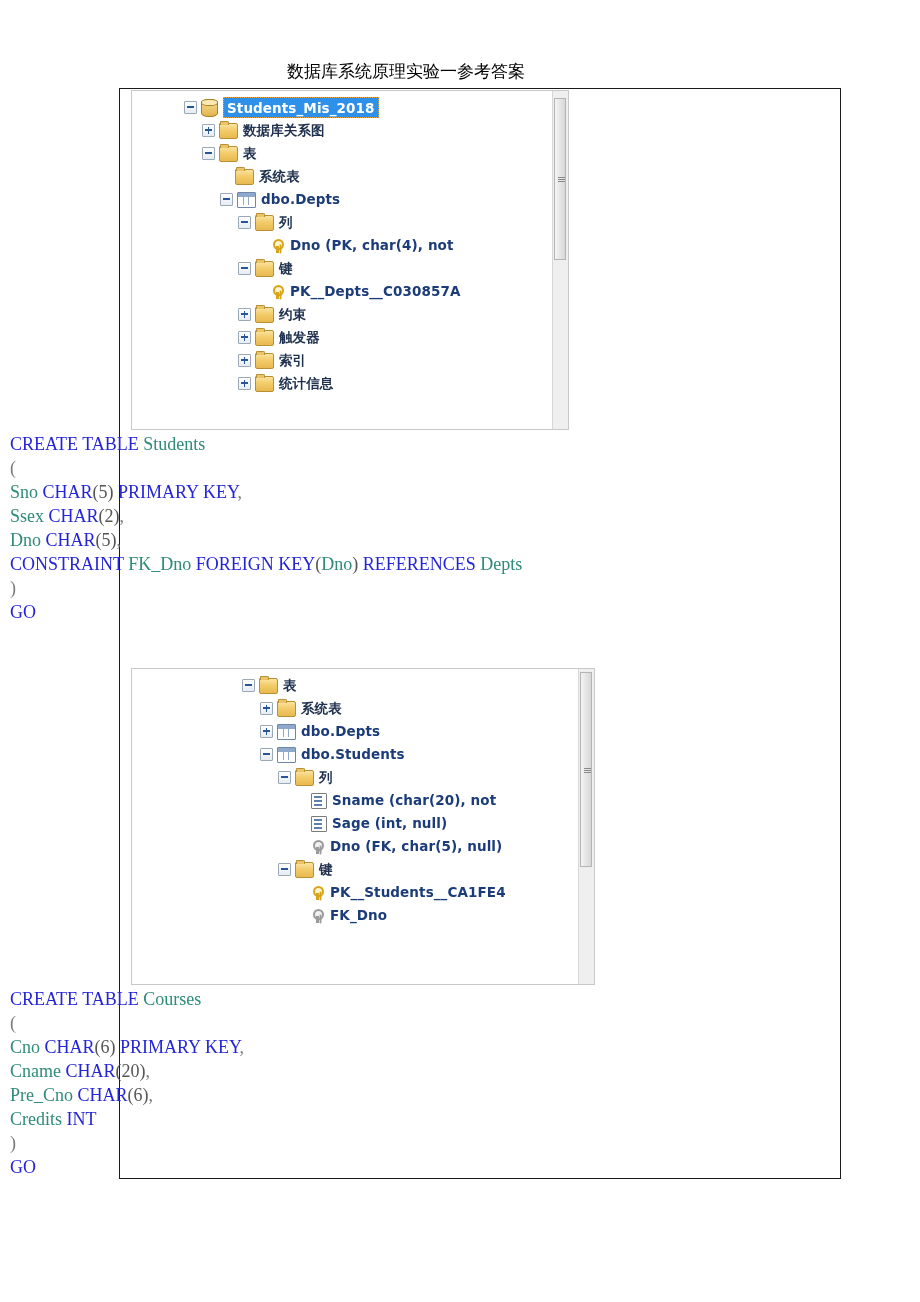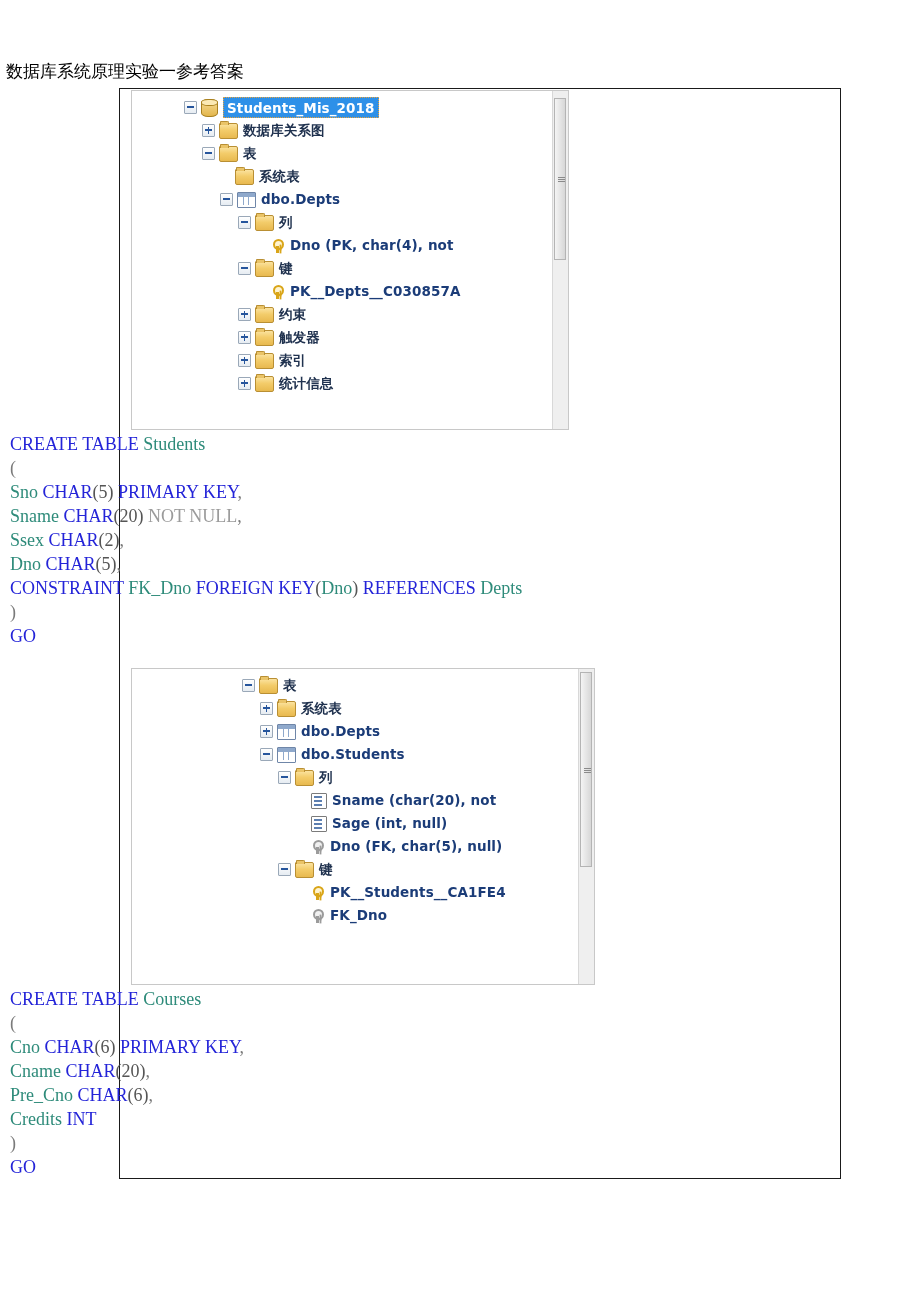--- a/index.html
+++ b/index.html
@@ -11,24 +11,24 @@
     width: 920px;
     height: 1302px;
     position: relative;
     font-family: "Liberation Serif", serif;
     overflow: hidden;
   }
 
   
   #doc-header {
     position: absolute;
-    left: 6px;
+    left: 16px;
     top: 60px;
     width: 880px;
-    text-align: left;
+    text-align: center;
     padding-right: 100px;
     box-sizing: border-box;
     font-family: "DejaVu Serif", serif;
     font-size: 17px;
     color: #000000;
     letter-spacing: 0px;
     white-space: nowrap;
   }
 
   
@@ -320,21 +320,20 @@
     <div class="vthumb" id="thumb-one" style="top: 6.76px; height: 162.24px;">
       <div class="vgrip" style="top: 78.12px;"></div>
     </div>
   </div>
 </div>
 
 <div class="sqlblock" id="sql-students" style="top:432px;">
     <span class="ln"><span class="kw">CREATE TABLE </span><span class="idn">Students</span></span>
     <span class="ln"><span class="pun">(</span></span>
     <span class="ln"><span class="idn">Sno </span><span class="kw">CHAR</span><span class="num">(5)</span><span class="kw"> PRIMARY KEY</span><span class="pun">,</span></span>
-    <span class="ln"><span class="idn">Sname </span><span class="kw">CHAR</span><span class="num">(20)</span><span class="nul"> NOT NULL</span><span class="pun">,</span></span>
     <span class="ln"><span class="idn">Ssex </span><span class="kw">CHAR</span><span class="num">(2)</span><span class="pun">,</span></span>
     <span class="ln"><span class="idn">Dno </span><span class="kw">CHAR</span><span class="num">(5)</span><span class="pun">,</span></span>
     <span class="ln"><span class="kw">CONSTRAINT </span><span class="idn"> FK_Dno </span><span class="kw">FOREIGN KEY</span><span class="num">(</span><span class="idn">Dno</span><span class="num">)</span><span class="kw"> REFERENCES </span><span class="idn">Depts</span></span>
     <span class="ln"><span class="pun">)</span></span>
     <span class="ln"><span class="kw">GO</span></span>
   </div>
 
 <div class="ssms" id="tree-two" style="left:131px; top:668px; width:464px; height:317px;">
   <div class="ssms-rows" id="tree-two-rows" style="left:62px; top:4px;">
       <div class="trow" style="padding-left: 0px;"><span class="exp minus"></span><span class="ico folder"></span><span class="lbl cn">表</span></div>

